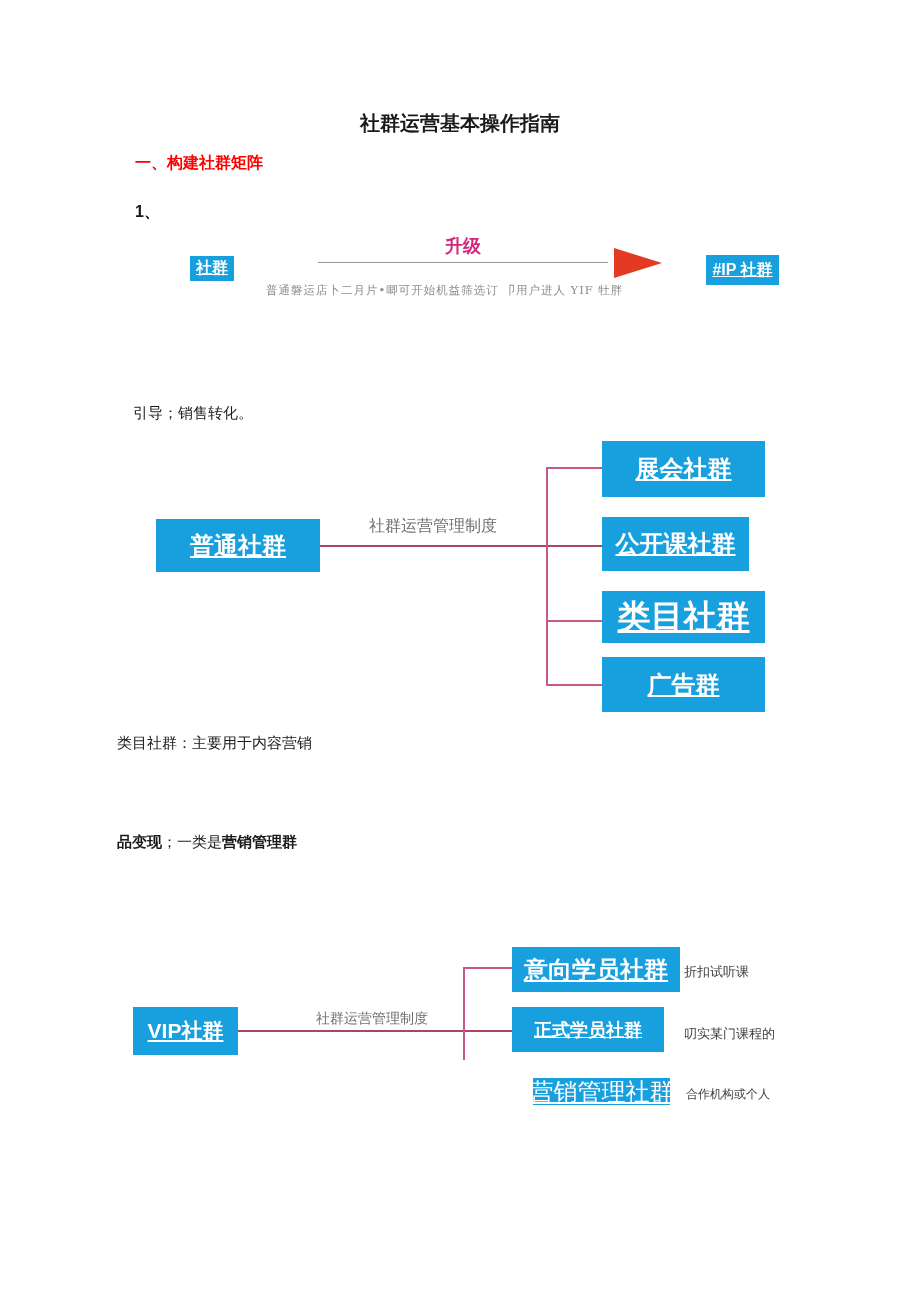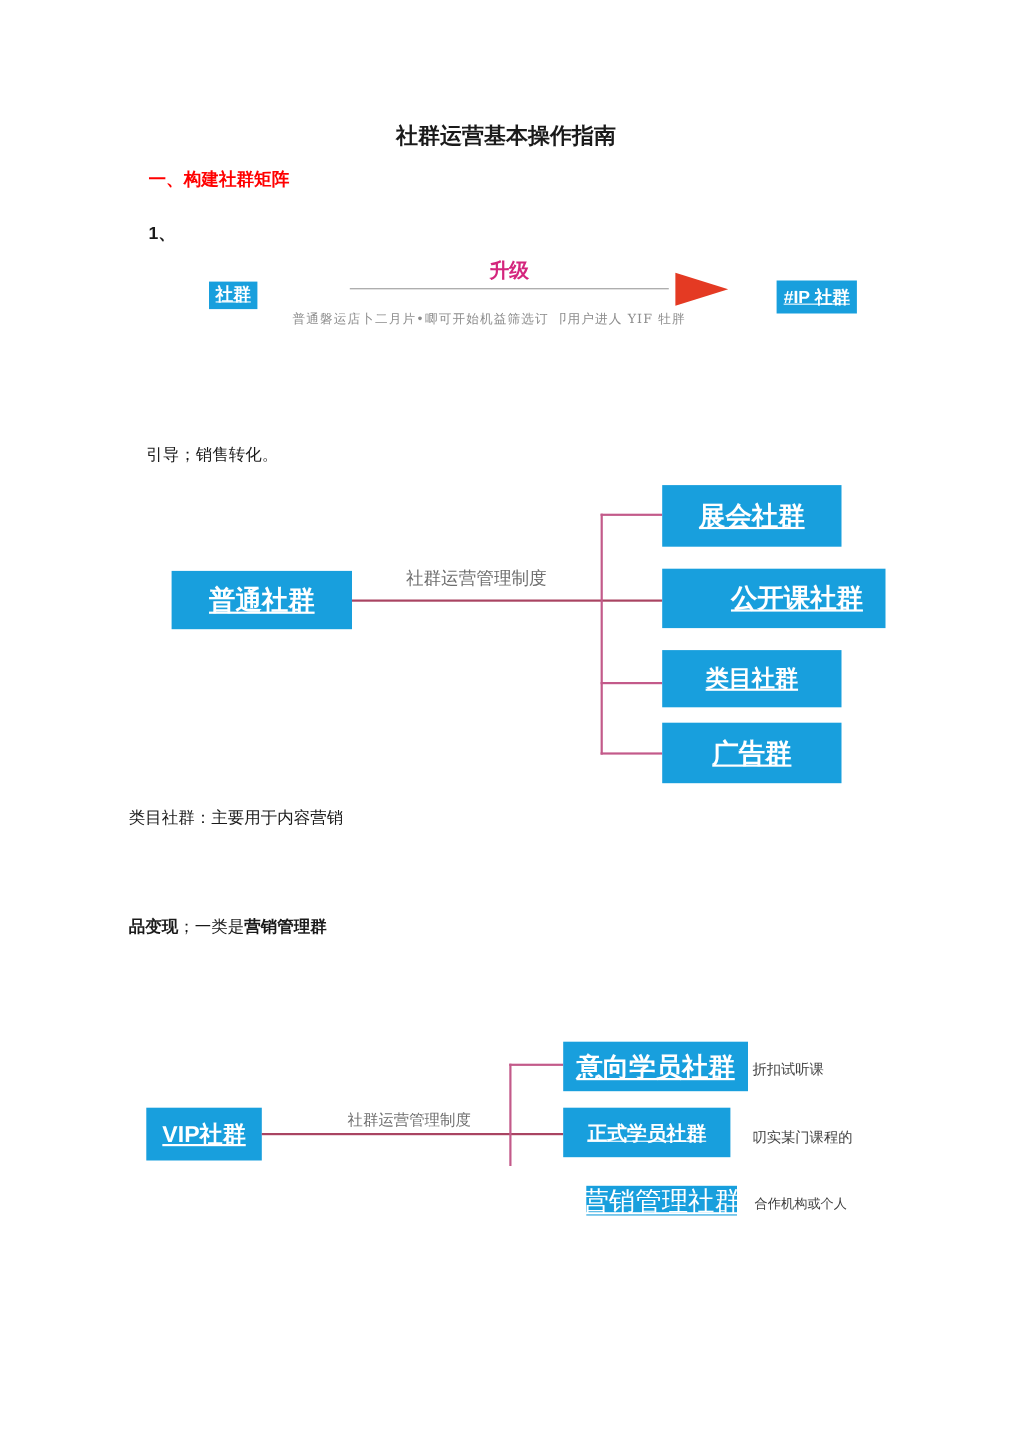--- a/index.html
+++ b/index.html
@@ -71,22 +71,22 @@
     <div class="bluebox" style="left:156px; top:519px; width:164px; height:53px; font-size:24px;">普通社群</div>
     <div class="edge-label" style="left:369px; top:516px; font-size:16px;">社群运营管理制度</div>
 
     <div class="hline main" style="left:320px; top:545px; width:282px;"></div>
     <div class="vline" style="left:546px; top:467px; height:219px;"></div>
     <div class="hline" style="left:546px; top:467px; width:56px;"></div>
     <div class="hline" style="left:546px; top:620px; width:56px;"></div>
     <div class="hline" style="left:546px; top:684px; width:56px;"></div>
 
     <div class="bluebox" style="left:602px; top:441px; width:163px; height:56px; font-size:24px;">展会社群</div>
-    <div class="bluebox" style="left:602px; top:517px; width:161px; height:54px; font-size:24px;padding-left:42px;">公开课社群</div>
-    <div class="bluebox" style="left:602px; top:591px; width:163px; height:52px; font-size:21px;">类目社群</div>
+    <div class="bluebox" style="left:602px; top:517px; width:147px; height:54px; font-size:24px;">公开课社群</div>
+    <div class="bluebox" style="left:602px; top:591px; width:163px; height:52px; font-size:33px;">类目社群</div>
     <div class="bluebox" style="left:602px; top:657px; width:163px; height:55px; font-size:24px;">广告群</div>
   </div>
 
   <div class="abs body-line" style="left:117px; top:734px;">类目社群：主要用于内容营销</div>
 
   <div class="abs body-line" style="left:117px; top:833px;">
     <span class="bold">品变现</span><span>；一类是</span><span class="bold">营销管理群</span>
   </div>
 
   <div class="abs">

